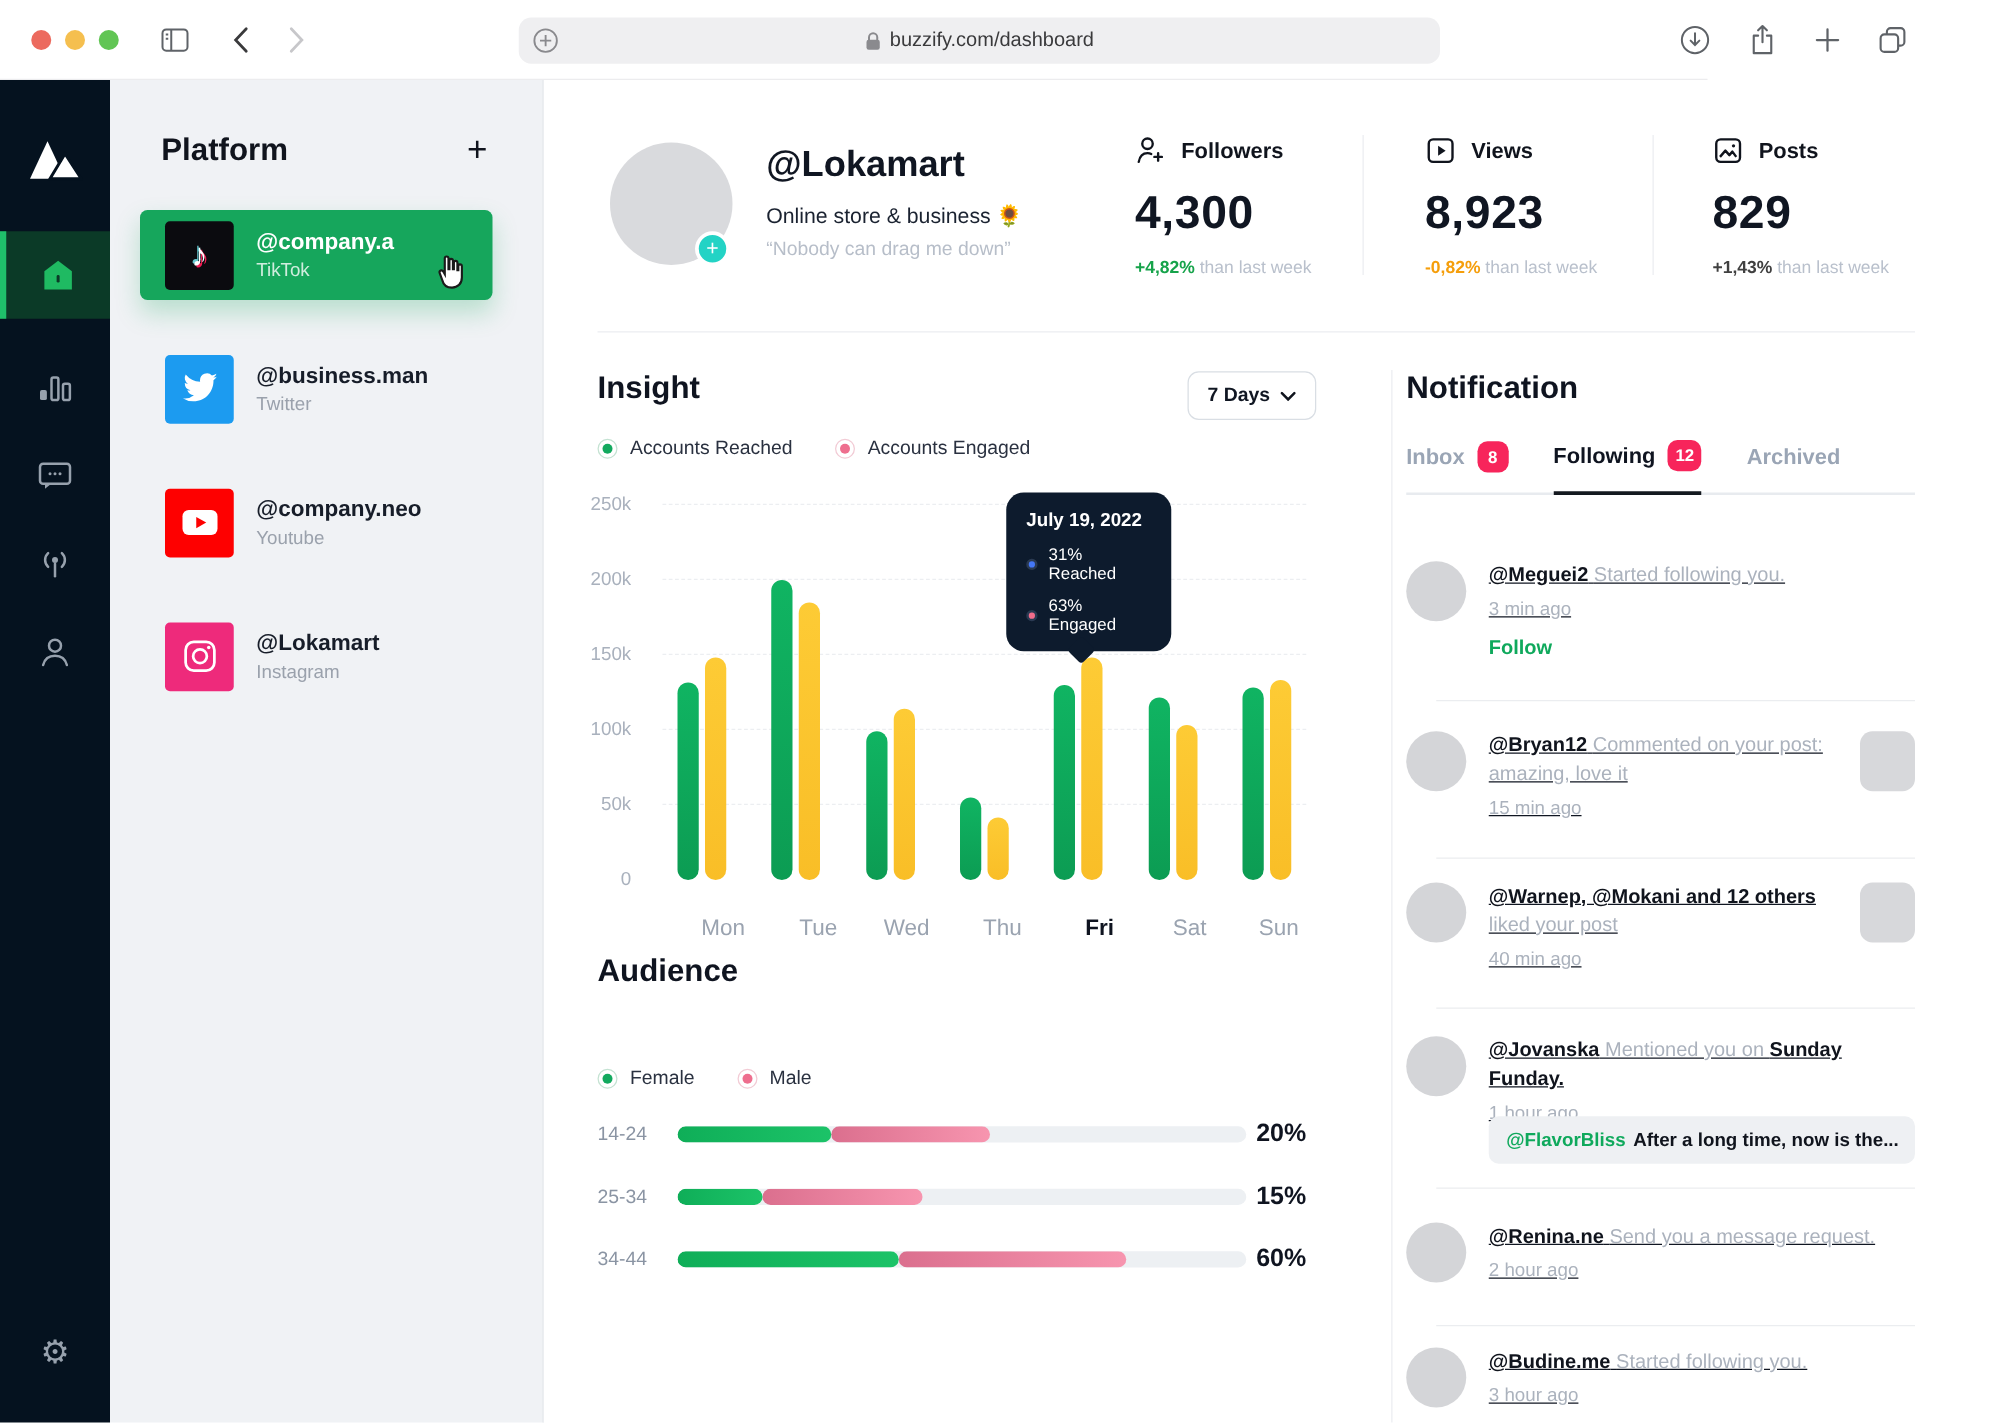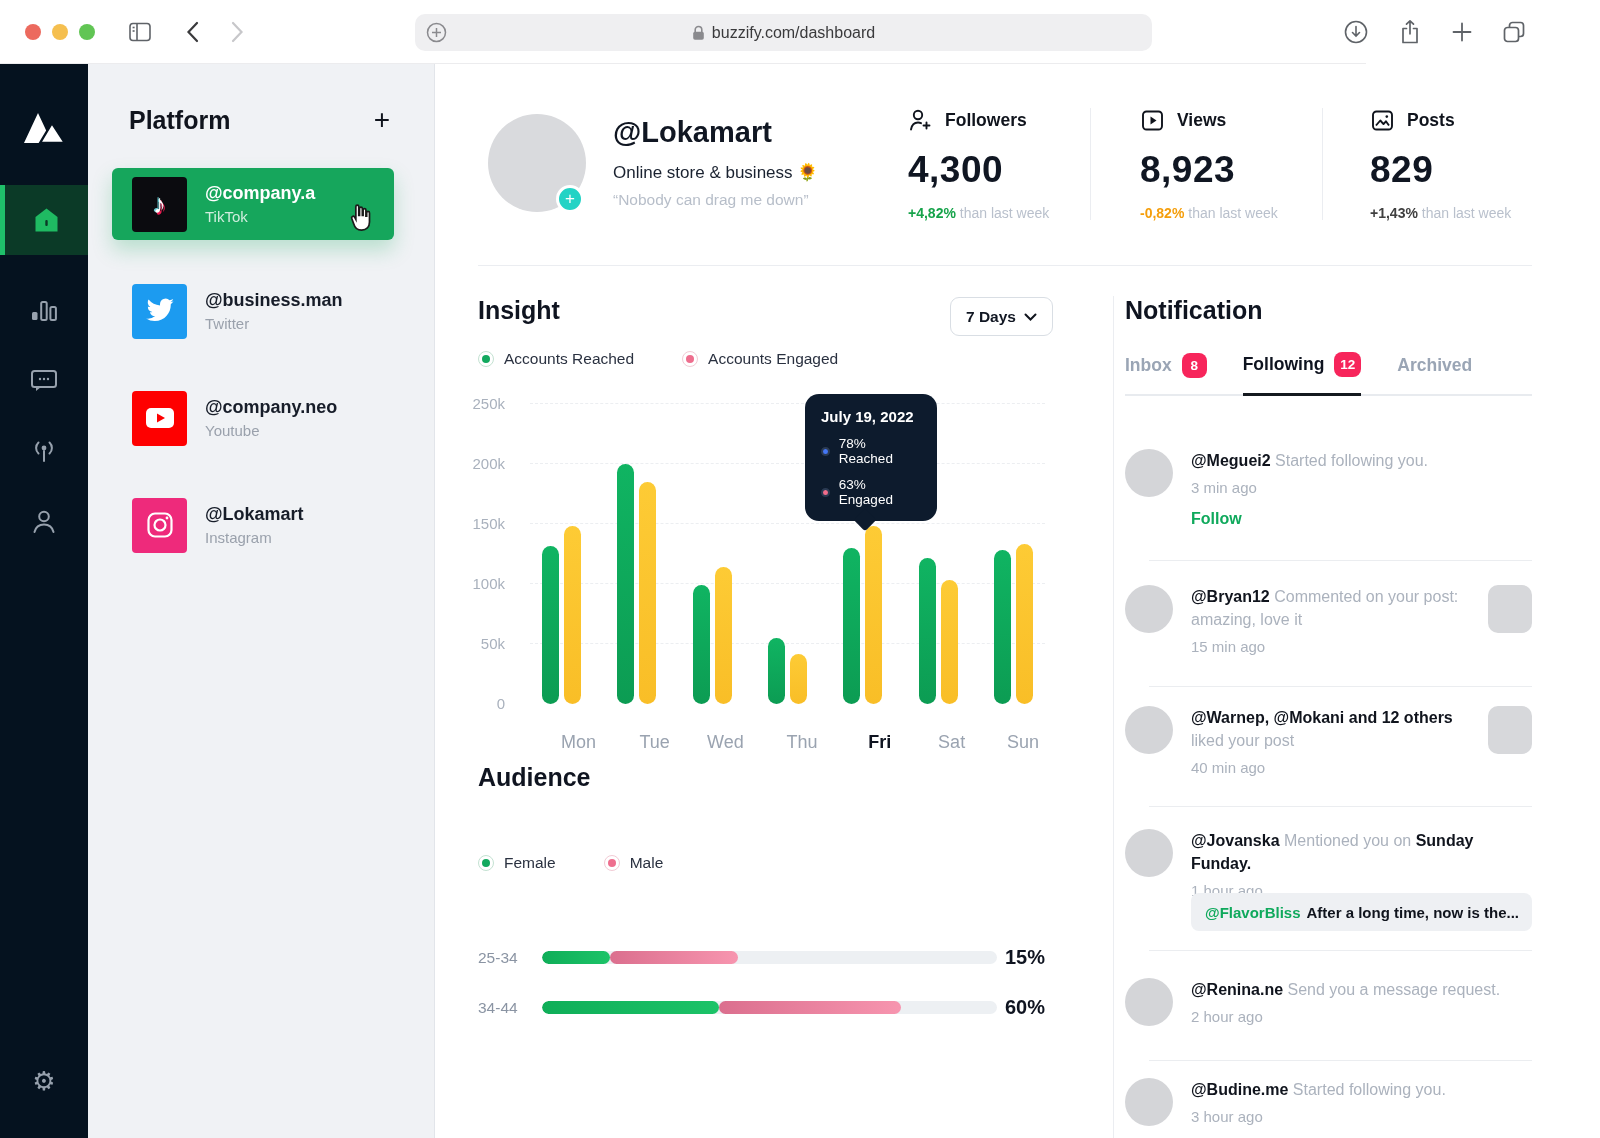--- a/index.html
+++ b/index.html
@@ -57,21 +57,21 @@
   .delta-val { font-weight:700; }
   .delta-suffix { color:#B9C0CC; }
   .stat-vdiv { position:absolute; top:44px; width:1px; height:112px; background:#EBEDF1; }
   .hdiv { position:absolute; left:43px; top:201px; width:1054px; height:1px; background:#EBEDF1; }
   .vdiv-main { position:absolute; left:678px; top:232px; width:1px; height:842px; background:#EBEDF1; }
 
   
   .sec-title { font-size:25px; font-weight:700; color:#0F1420; }
   .range-btn { position:absolute; left:515px; top:233px; width:103px; height:39px; border:1.5px solid #D9DEE4; border-radius:9px;
     background:#fff; display:flex; align-items:center; justify-content:center; gap:8px; font-size:15.5px; font-weight:600; }
-  .legend { position:absolute; display:flex; gap:48px; align-items:center; }
+  .legend { position:absolute; display:flex; gap:34px; align-items:center; }
   .legend-item { display:flex; gap:10px; align-items:center; font-size:15.5px; color:#2A3140; }
   .ldot { width:16px; height:16px; border-radius:50%; display:flex; align-items:center; justify-content:center; }
   .ldot span { width:8px; height:8px; border-radius:50%; display:block; }
   .ldot.green { border:1.5px solid #C4E2D2; } .ldot.green span { background:#12A95E; }
   .ldot.pink  { border:1.5px solid #F2CBD5; } .ldot.pink span  { background:#EE6E8E; }
 
   .y-axis { position:absolute; left:0px; top:336px; width:70px; height:304px; }
   .ytick { position:absolute; right:0; font-size:15px; color:#A9B1BD; }
   .plot-wrap { position:absolute; left:95px; top:336px; width:515px; height:304px; }
   .gridline { position:absolute; left:0; right:0; border-top:1px dashed #ECEEF1; }
@@ -102,21 +102,21 @@
   .aud-pct { margin-left:auto; font-size:20px; font-weight:700; color:#0F1420; }
 
   
   .tabs { position:absolute; left:690px; top:288px; width:407px; display:flex; gap:36px; border-bottom:2px solid #E8EBEF; }
   .tab { display:flex; align-items:center; gap:10px; padding-bottom:16px; font-size:17.5px; color:#9AA5B5; font-weight:600; }
   .tab.active { color:#0F1420; font-weight:700; border-bottom:3px solid #14191F; margin-bottom:-2px; }
   .badge { min-width:25px; height:25px; border-radius:8px; background:#F7255B; color:#fff; font-size:13.5px; font-weight:700;
     display:flex; align-items:center; justify-content:center; padding:0 6px; }
   .notif { position:absolute; left:690px; width:407px; display:flex; gap:18px; }
   .n-avatar { width:48px; height:48px; border-radius:50%; background:#D4D5D8; flex:none; }
-  .n-body { flex:1; min-width:0; }
+  .n-body { flex:1; min-width:0;text-decoration:underline; }
   .n-line { font-size:16px; line-height:23px; color:#ABB2BD; }
   .n-line b { color:#10141D; font-weight:700; }
   .n-line .bold2 { color:#10141D; font-weight:700; }
   .n-time { margin-top:7px; font-size:15px; color:#ABB2BD; }
   .n-follow { margin-top:14px; font-size:16px; font-weight:700; color:#0FA95C; display:inline-block; }
   .n-thumb { width:44px; height:48px; border-radius:10px; background:#D7D8DB; flex:none; }
   .n-div { position:absolute; left:714px; width:383px; height:1px; background:#EBEDF0; }
   .quote-box { position:absolute; left:756px; width:341px; height:38px; background:#EEF0F3; border-radius:8px;
     display:flex; align-items:center; padding:0 14px; font-size:15px; white-space:nowrap; overflow:hidden; }
   .quote-box b.green { color:#0FA95C; font-weight:700; margin-right:6px; }
@@ -431,21 +431,21 @@
         <div class="day">Thu</div>
         <div class="day hl">Fri</div>
         <div class="day">Sat</div>
         <div class="day">Sun</div>
       </div>
 
     <div class="tooltip">
       <div class="tt-title">July 19, 2022</div>
       <div class="tt-row">
         <span class="tt-dot" style="background:#4477F6"></span>
-        <span>78% Reached</span>
+        <span>31% Reached</span>
       </div>
       <div class="tt-row">
         <span class="tt-dot" style="background:#F26D8B"></span>
         <span>63% Engaged</span>
       </div>
     </div>
 
     <div class="sec-title abs" style="left:43px; top:699px">Audience</div>
     <div class="legend" style="left:43px; top:790px">
       <span class="legend-item">
@@ -455,20 +455,28 @@
         <span>Female</span>
       </span>
       <span class="legend-item">
         <span class="ldot pink">
             <span></span>
           </span>
         <span>Male</span>
       </span>
     </div>
 
+    <div class="aud-row" style="top:832px">
+      <span class="aud-label">14-24</span>
+      <span class="aud-track">
+          <span class="seg seg-f" style="width: 27%;"></span>
+          <span class="seg seg-m" style="left: 27%; width: 28%;"></span>
+        </span>
+      <span class="aud-pct">20%</span>
+    </div>
     <div class="aud-row" style="top:882px">
       <span class="aud-label">25-34</span>
       <span class="aud-track">
           <span class="seg seg-f" style="width: 15%;"></span>
           <span class="seg seg-m" style="left: 15%; width: 28%;"></span>
         </span>
       <span class="aud-pct">15%</span>
     </div>
     <div class="aud-row" style="top:932px">
       <span class="aud-label">34-44</span>

